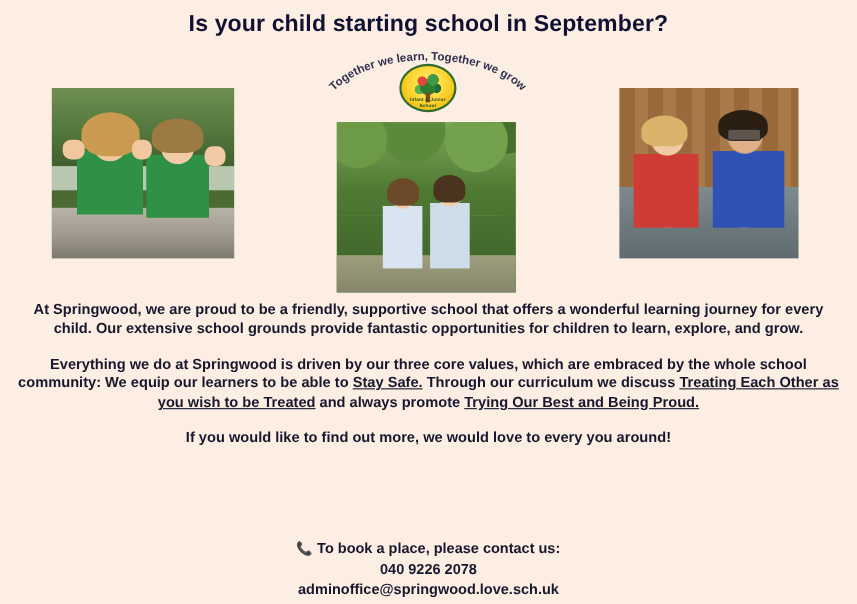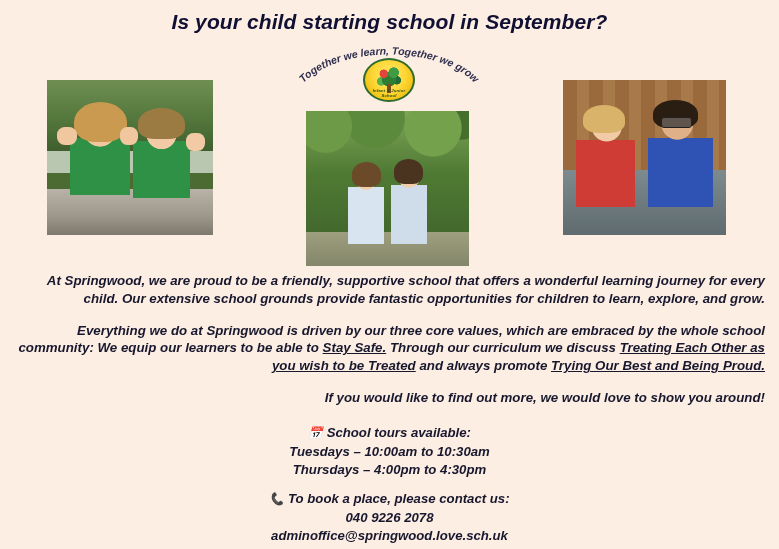--- a/index.html
+++ b/index.html
@@ -12,21 +12,20 @@
     background: #fdeee3;
     font-family: "Liberation Sans", sans-serif;
     color: #1b1b33;
     overflow: hidden;
     position: relative;
   }
   .page {
     width: 779px;
     height: 541px;
     position: relative;
-    font-style: italic;
   }
   .headline {
     text-align: center;
     font-size: 21px;
     font-weight: bold;
     color: #101033;
     padding-top: 10px;
     letter-spacing: 0.1px;
   }
 
@@ -177,21 +176,21 @@
     position: absolute;
     left: 14px;
     right: 14px;
     top: 272px;
     text-align: center;
     font-size: 13.3px;
     font-weight: bold;
     line-height: 1.34;
     color: #17172e;
   }
-  .para { margin: 0 0 14px 0; text-align: right; }
+  .para { margin: 0 0 14px 0; }
   .para:last-child { margin-bottom: 0; }
   .u { text-decoration: underline; }
 
   .tours {
     position: absolute;
     left: 0;
     right: 0;
     top: 424px;
     text-align: center;
     font-size: 13.2px;
@@ -262,31 +261,23 @@
     <div class="p3-kid1"></div>
     <div class="p3-h1"></div>
     <div class="p3-kid2"></div>
     <div class="p3-h2"></div>
     <div class="p3-glass"></div>
   </div>
 
   <div class="body-text">
     <p class="para"><span>At Springwood, we are proud to be a friendly, supportive school that offers a wonderful learning journey for every child. Our extensive school grounds provide fantastic opportunities for children to learn, explore, and grow.</span></p>
     <p class="para"><span>Everything we do at Springwood is driven by our three core values, which are embraced by the whole school community: We equip our learners to be able to </span><span class="u">Stay Safe.</span><span> Through our curriculum we discuss </span><span class="u">Treating Each Other as you wish to be Treated</span><span> and always promote </span><span class="u">Trying Our Best and Being Proud.</span></p>
-    <p class="para"><span>If you would like to find out more, we would love to show you around!</span></p>
-  </div>
-
-  <div class="tours">
-    <div>
-      <span class="emoji">📅</span>
-      <span>School tours available:</span>
-    </div>
-    <div>Tuesdays – 10:00am to 10:30am</div>
-    <div>Thursdays – 4:00pm to 4:30pm</div>
-  </div>
+    <p class="para"><span>If you would like to find out more, we would love to every you around!</span></p>
+  </div>
+
 
   <div class="contact">
     <div>
       <span class="emoji">📞</span>
       <span>To book a place, please contact us:</span>
     </div>
     <div>040 9226 2078</div>
     <div>adminoffice@springwood.love.sch.uk</div>
   </div>
 

